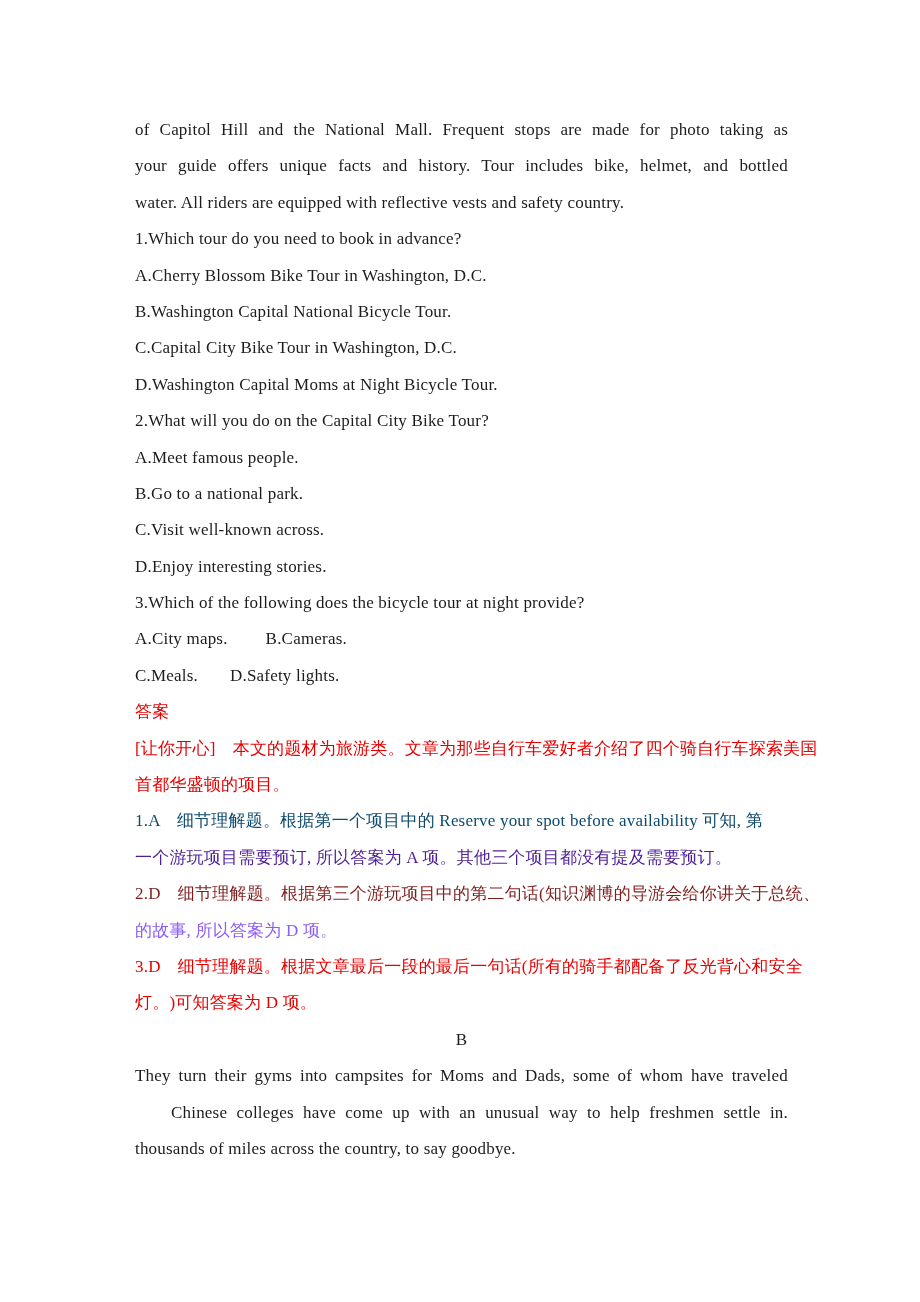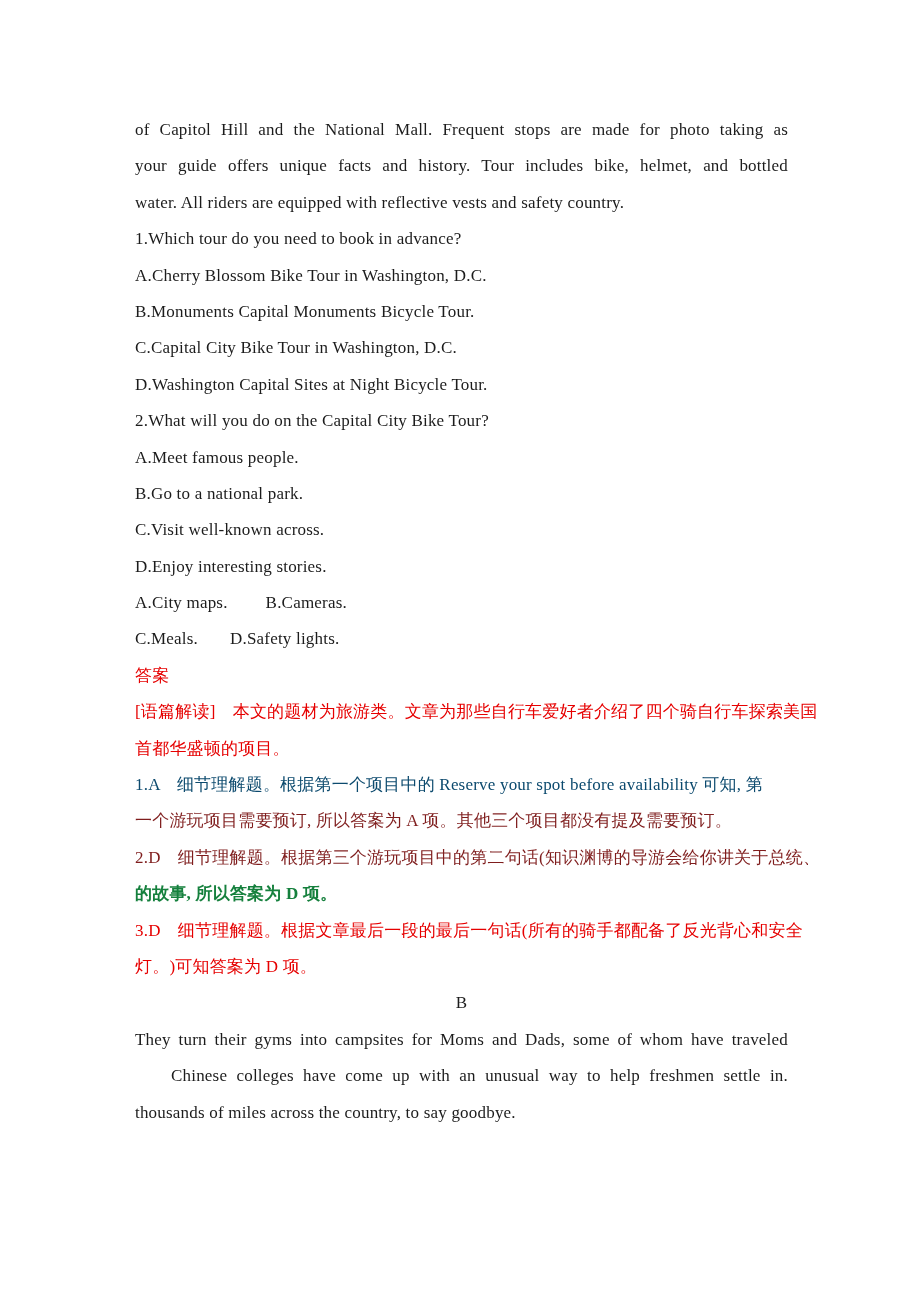--- a/index.html
+++ b/index.html
@@ -56,42 +56,43 @@
 
 <div class="page" style="background: rgb(255, 255, 255); color: rgb(28, 28, 28);">
   <div class="content">
 
     <div class="line j">of Capitol Hill and the National Mall. Frequent stops are made for photo taking as</div>
     <div class="line j">your guide offers unique facts and history. Tour includes bike, helmet, and bottled</div>
     <div class="line">water. All riders are equipped with reflective vests and safety country.</div>
 
     <div class="line">1.Which tour do you need to book in advance?</div>
     <div class="line">A.Cherry Blossom Bike Tour in Washington, D.C.</div>
-    <div class="line">B.Monuments Capital Monuments Bicycle Tour.</div>
+    <div class="line">B.Washington Capital National Bicycle Tour.</div>
     <div class="line">C.Capital City Bike Tour in Washington, D.C.</div>
-    <div class="line">D.Washington Capital Sites at Night Bicycle Tour.</div>
+    <div class="line">D.Washington Capital Moms at Night Bicycle Tour.</div>
 
     <div class="line">2.What will you do on the Capital City Bike Tour?</div>
     <div class="line">A.Meet famous people.</div>
     <div class="line">B.Go to a national park.</div>
     <div class="line">C.Visit well-known across.</div>
     <div class="line">D.Enjoy interesting stories.</div>
 
+    <div class="line">3.Which of the following does the bicycle tour at night provide?</div>
     <div class="line"><span>A.City maps.</span><span class="gap38">B.Cameras.</span></div>
     <div class="line"><span>C.Meals.</span><span class="gap32">D.Safety lights.</span></div>
 
     <div class="line red nw" style="color: rgb(230, 0, 0);">答案</div>
-    <div class="line red nw" style="color: rgb(230, 0, 0);">[语篇解读]　本文的题材为旅游类。文章为那些自行车爱好者介绍了四个骑自行车探索美国</div>
+    <div class="line red nw" style="color: rgb(230, 0, 0);">[让你开心]　本文的题材为旅游类。文章为那些自行车爱好者介绍了四个骑自行车探索美国</div>
     <div class="line red nw" style="color: rgb(230, 0, 0);">首都华盛顿的项目。</div>
 
     <div class="line red nw" style="color: #0c4a6e;">1.A　细节理解题。根据第一个项目中的 Reserve your spot before availability 可知, 第</div>
-    <div class="line red nw" style="color: #7f1d1d;">一个游玩项目需要预订, 所以答案为 A 项。其他三个项目都没有提及需要预订。</div>
+    <div class="line red nw" style="color: #4c1d95;">一个游玩项目需要预订, 所以答案为 A 项。其他三个项目都没有提及需要预订。</div>
 
     <div class="line red nw" style="color: #7f1d1d;">2.D　细节理解题。根据第三个游玩项目中的第二句话(知识渊博的导游会给你讲关于总统、</div>
-    <div class="line red nw" style="color: #15803d; font-weight: bold;">的故事, 所以答案为 D 项。</div>
+    <div class="line red nw" style="color: #8b5cf6;">的故事, 所以答案为 D 项。</div>
 
     <div class="line red nw" style="color: rgb(230, 0, 0);">3.D　细节理解题。根据文章最后一段的最后一句话(所有的骑手都配备了反光背心和安全</div>
     <div class="line red nw" style="color: rgb(230, 0, 0);">灯。)可知答案为 D 项。</div>
 
     <div class="line center">B</div>
     <div class="line j">They turn their gyms into campsites for Moms and Dads, some of whom have traveled</div>
     <div class="line j indent">Chinese colleges have come up with an unusual way to help freshmen settle in.</div>
     <div class="line">thousands of miles across the country, to say goodbye.</div>
 
   </div>

